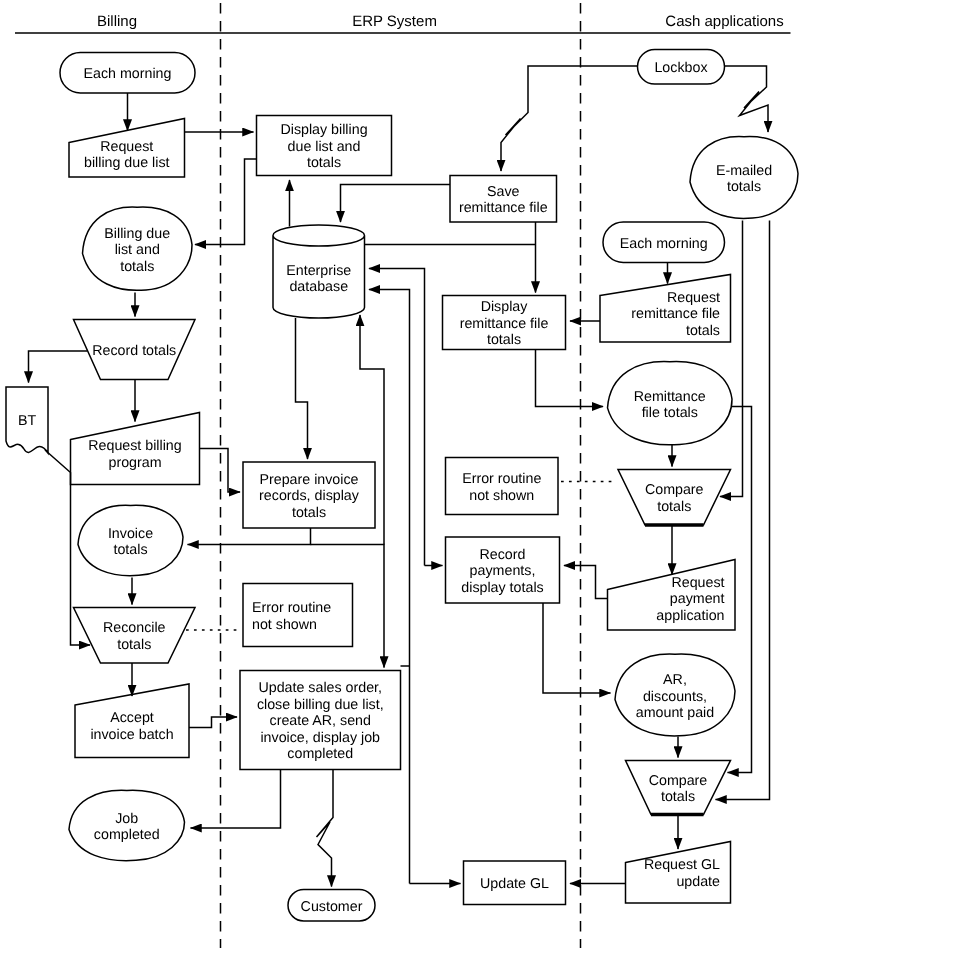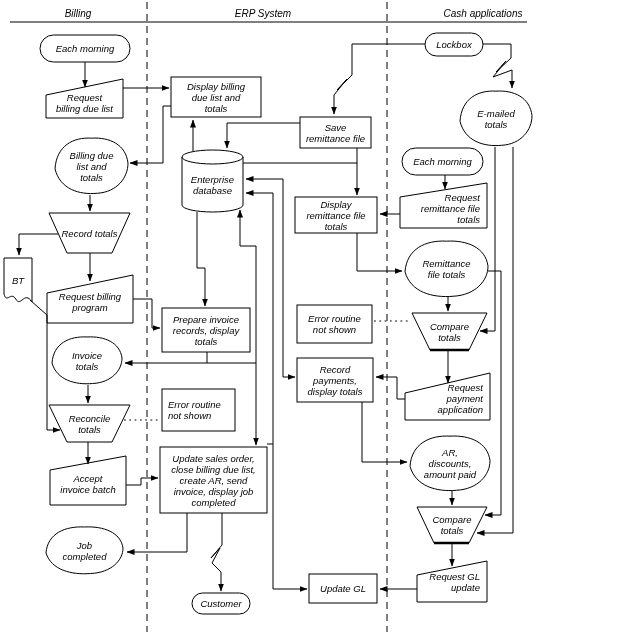--- a/index.html
+++ b/index.html
@@ -1,17 +1,17 @@
 <!DOCTYPE html>
 <html><head>
 <meta charset="utf-8">
 <style>
   html,body{margin:0;padding:0;background:#fff;}
   #stage{position:relative;width:640px;height:636px;background:#ffffff;overflow:hidden;
-         font-family:"Liberation Sans", sans-serif;font-style:italic;}
+         font-family:"Liberation Sans", sans-serif;}
   svg{display:block;}
   svg text{font-family:"Liberation Sans", sans-serif;fill:#000;}
   .hdr{font-size:10px;}
   .nodetext{font-size:9.5px;}
 </style>
 </head>
 <body>
 
 <div id="stage">
   <svg id="diagram" width="640" height="636" viewBox="0 0 640 636">

